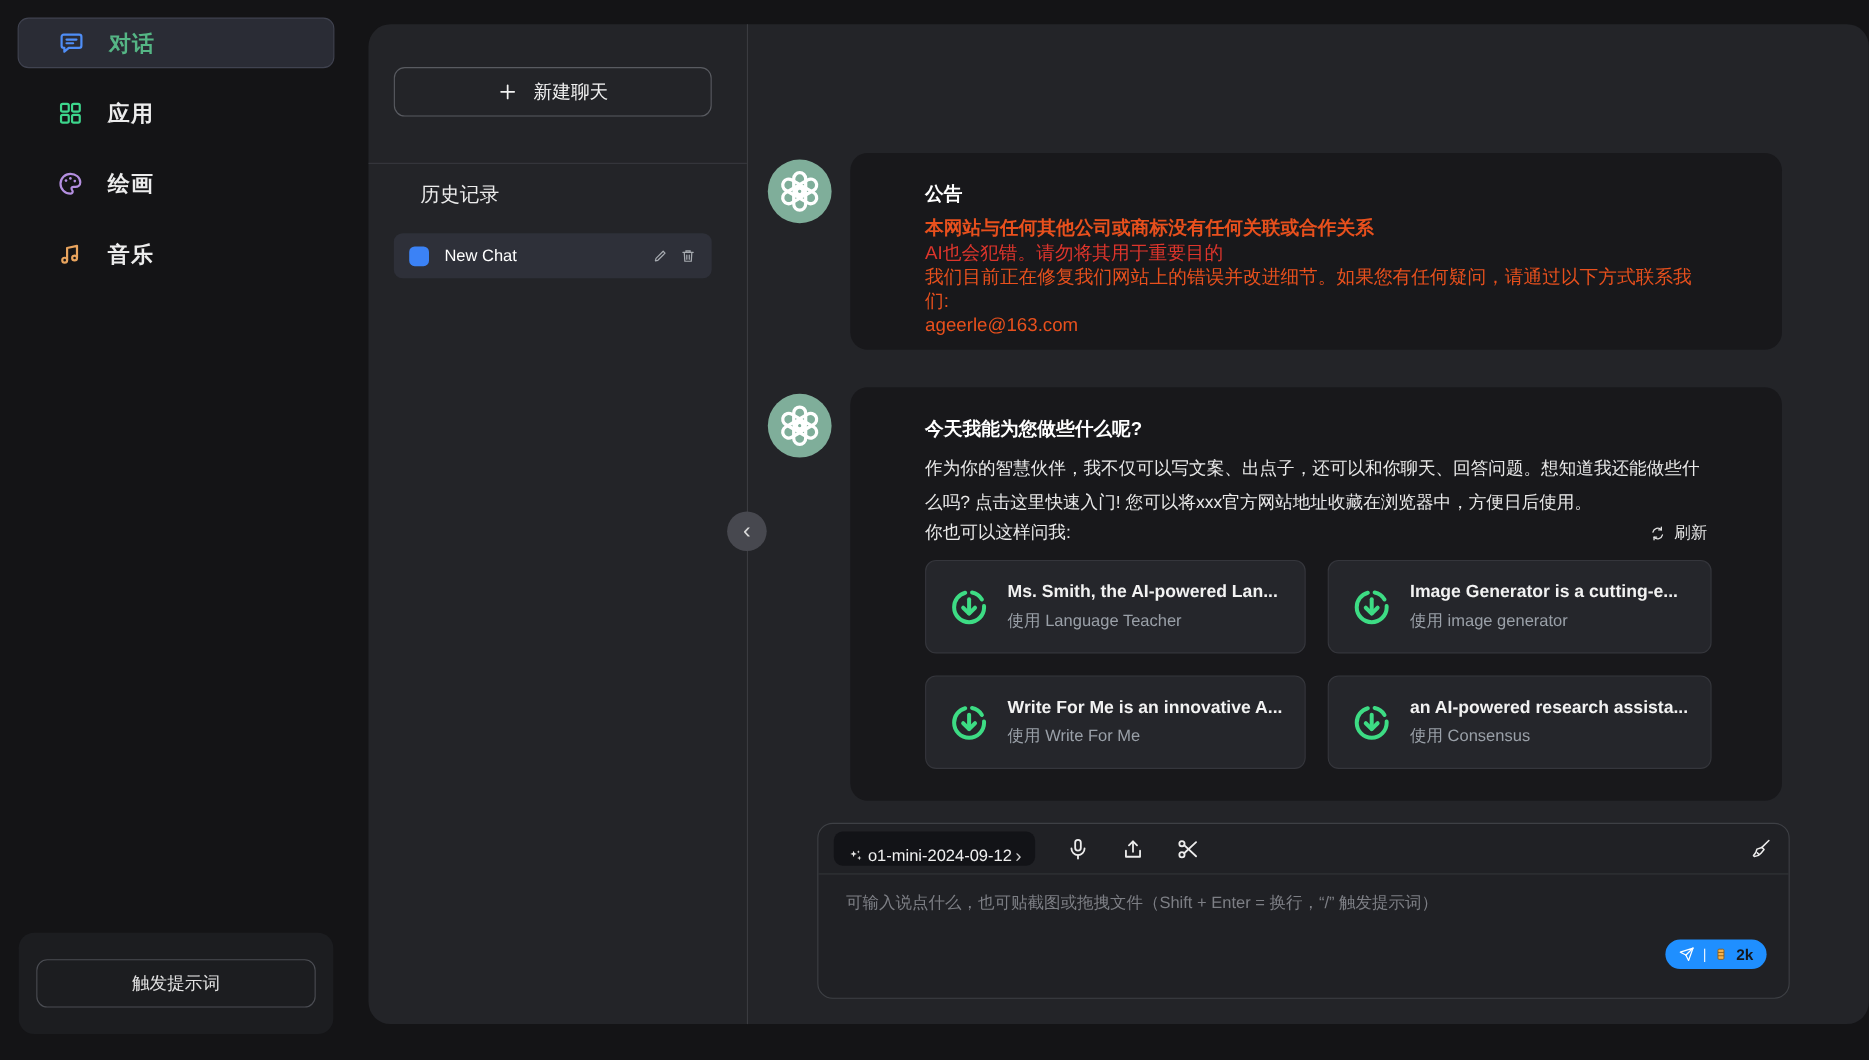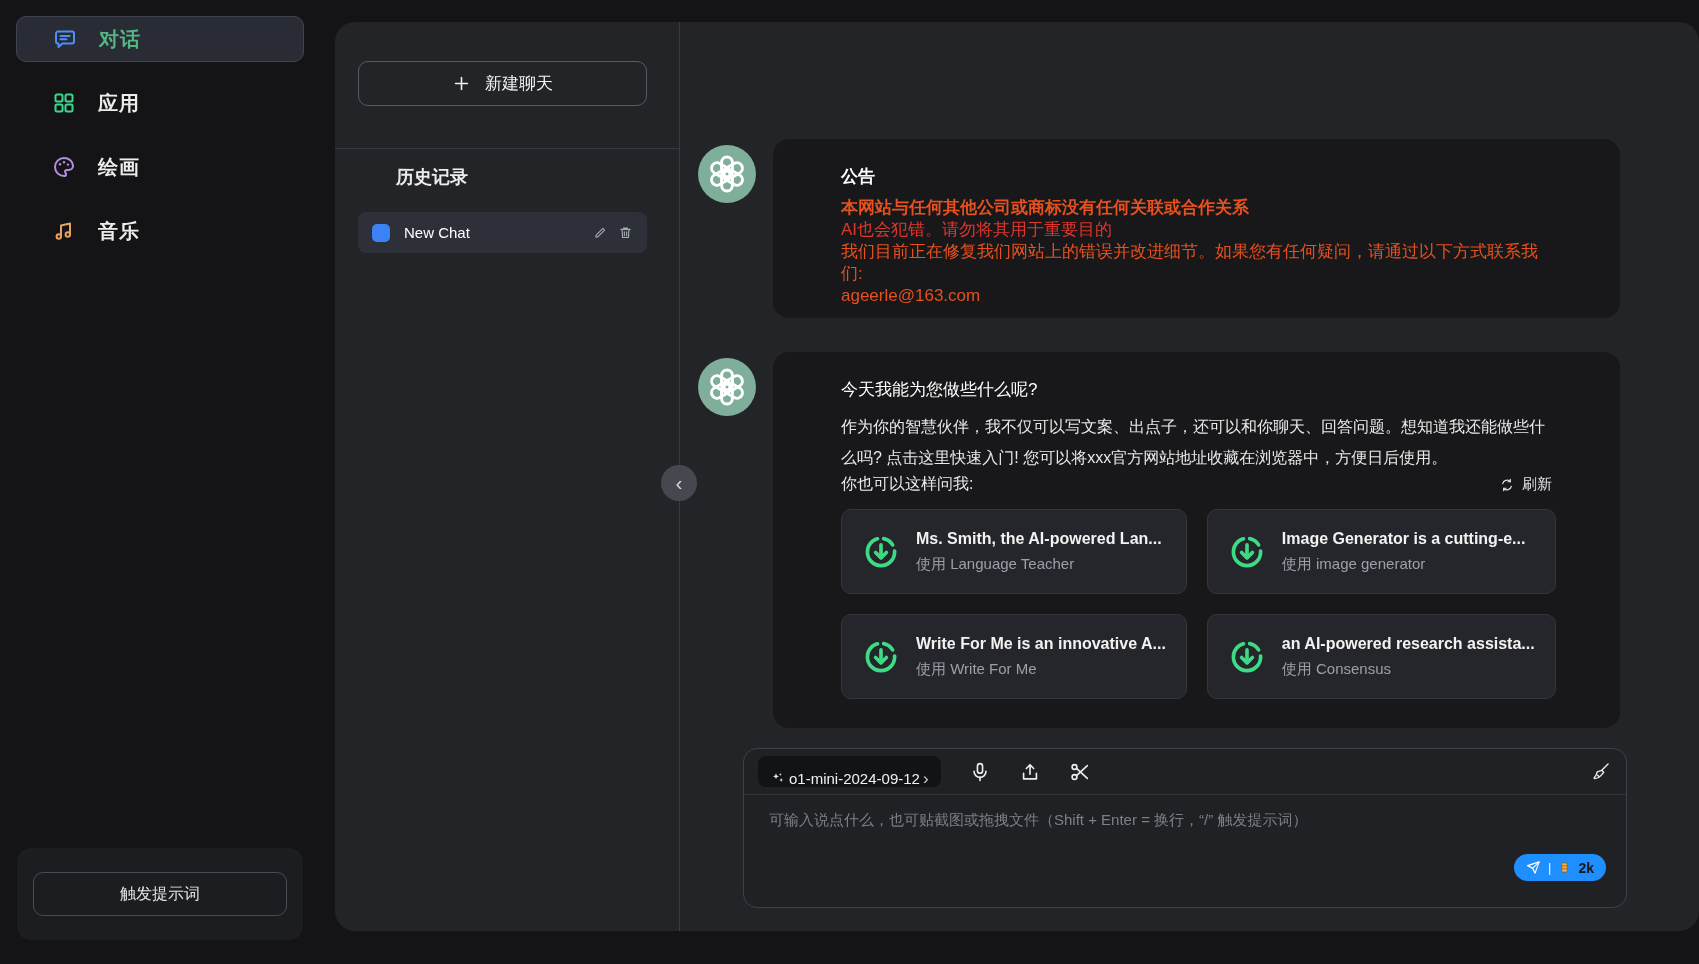--- a/index.html
+++ b/index.html
@@ -41,21 +41,21 @@
   
   .chatlist { position:absolute; left:0; top:0; width:344px; height:100%; }
   .v-divider { position:absolute; left:344px; top:0; width:1px; height:100%; background:#3a3b40; }
   .newchat-btn {
     position:absolute; left:23px; top:39px; width:289px; height:45px;
     background:transparent; border:1px solid #595b61; border-radius:10px;
     color:#f2f2f2; font-size:17px; display:flex; align-items:center; justify-content:center;
     gap:14px; cursor:pointer; font-family:inherit;
   }
   .chatlist-divider { position:absolute; left:0; top:126px; width:344px; height:1px; background:#37383d; }
-  .history-title { position:absolute; left:61px; top:143px; font-size:18px; color:#ececec;font-weight:bold; }
+  .history-title { position:absolute; left:47px; top:143px; font-size:18px; color:#ececec; }
   .chat-item {
     position:absolute; left:23px; top:190px; width:289px; height:41px;
     background:#2e3039; border-radius:8px; display:flex; align-items:center;
     padding:0 14px; gap:14px; cursor:pointer;
   }
   .chat-item-square { width:18px; height:18px; border-radius:5px; background:#3b82f6; flex:none; }
   .chat-item-title { font-size:15px; color:#ffffff; flex:1; }
   .chat-item-actions { display:flex; align-items:center; gap:10px; }
   .chat-item-actions svg { cursor:pointer; }
 
@@ -85,21 +85,21 @@
   .msg1 { top:117px; } .msg1 .bubble { height:179px; }
   .msg2 { top:330px; } .msg2 .bubble { height:376px; }
 
   .ann-title { font-size:17px; font-weight:700; color:#ffffff; margin-bottom:9px; }
   .ann-line { font-size:17px; line-height:22px; }
   .ann-orange-bold { color:#e8501d; font-weight:700; }
   .ann-red { color:#de352c; }
   .ann-orange { color:#e8501d; }
   .ann-link { color:#e8501d; text-decoration:none; cursor:pointer; }
 
-  .welcome-title { font-size:17px; font-weight:400; color:#ffffff; margin-bottom:10px; }
+  .welcome-title { font-size:17px; font-weight:700; color:#ffffff; margin-bottom:10px; }
   .welcome-body { font-size:16px; line-height:31px; color:#e9e9e9; }
   .ask-row { display:flex; align-items:center; margin-top:1px; }
   .ask-hint { font-size:16px; color:#e9e9e9; }
   .refresh-btn {
     margin-left:auto; display:flex; align-items:center; gap:7px;
     background:none; border:none; color:#e2e2e2; font-size:15px; cursor:pointer; font-family:inherit;
     padding:0;
   }
   .cards { margin-top:14px; display:grid; grid-template-columns:1fr 1fr; gap:20px; }
   .card {

